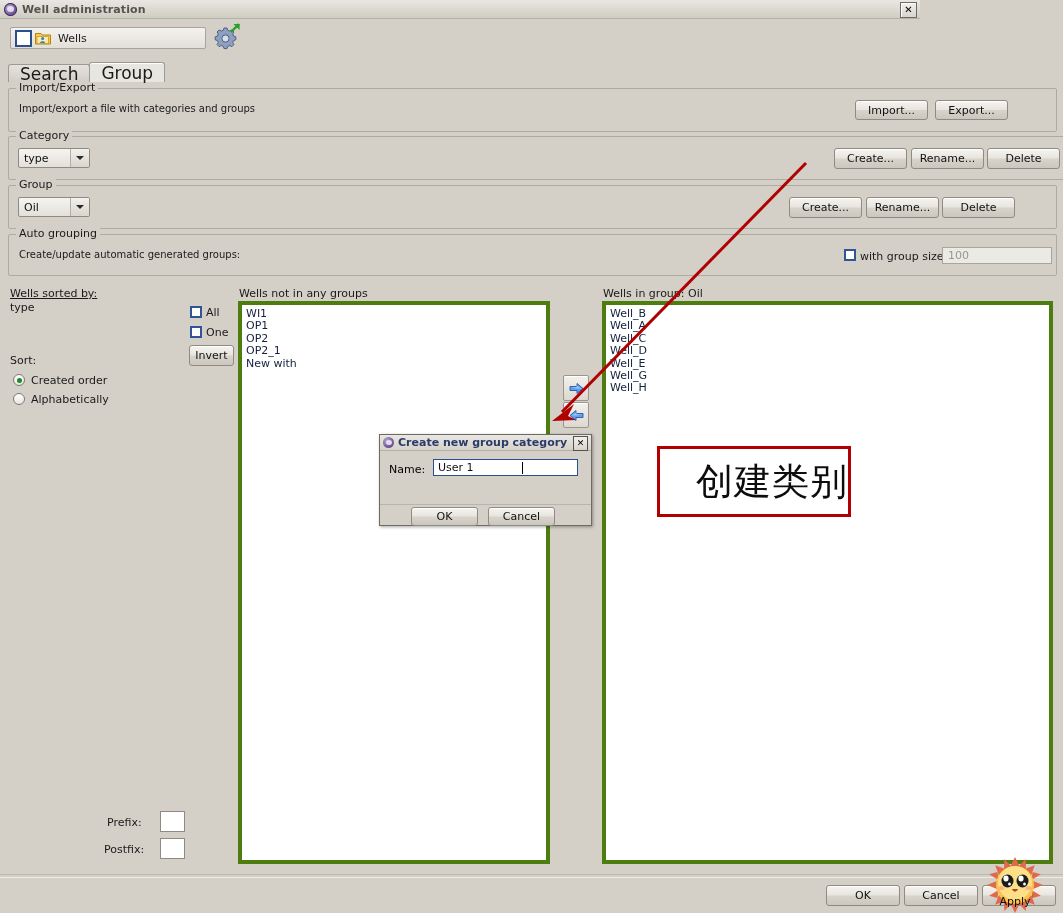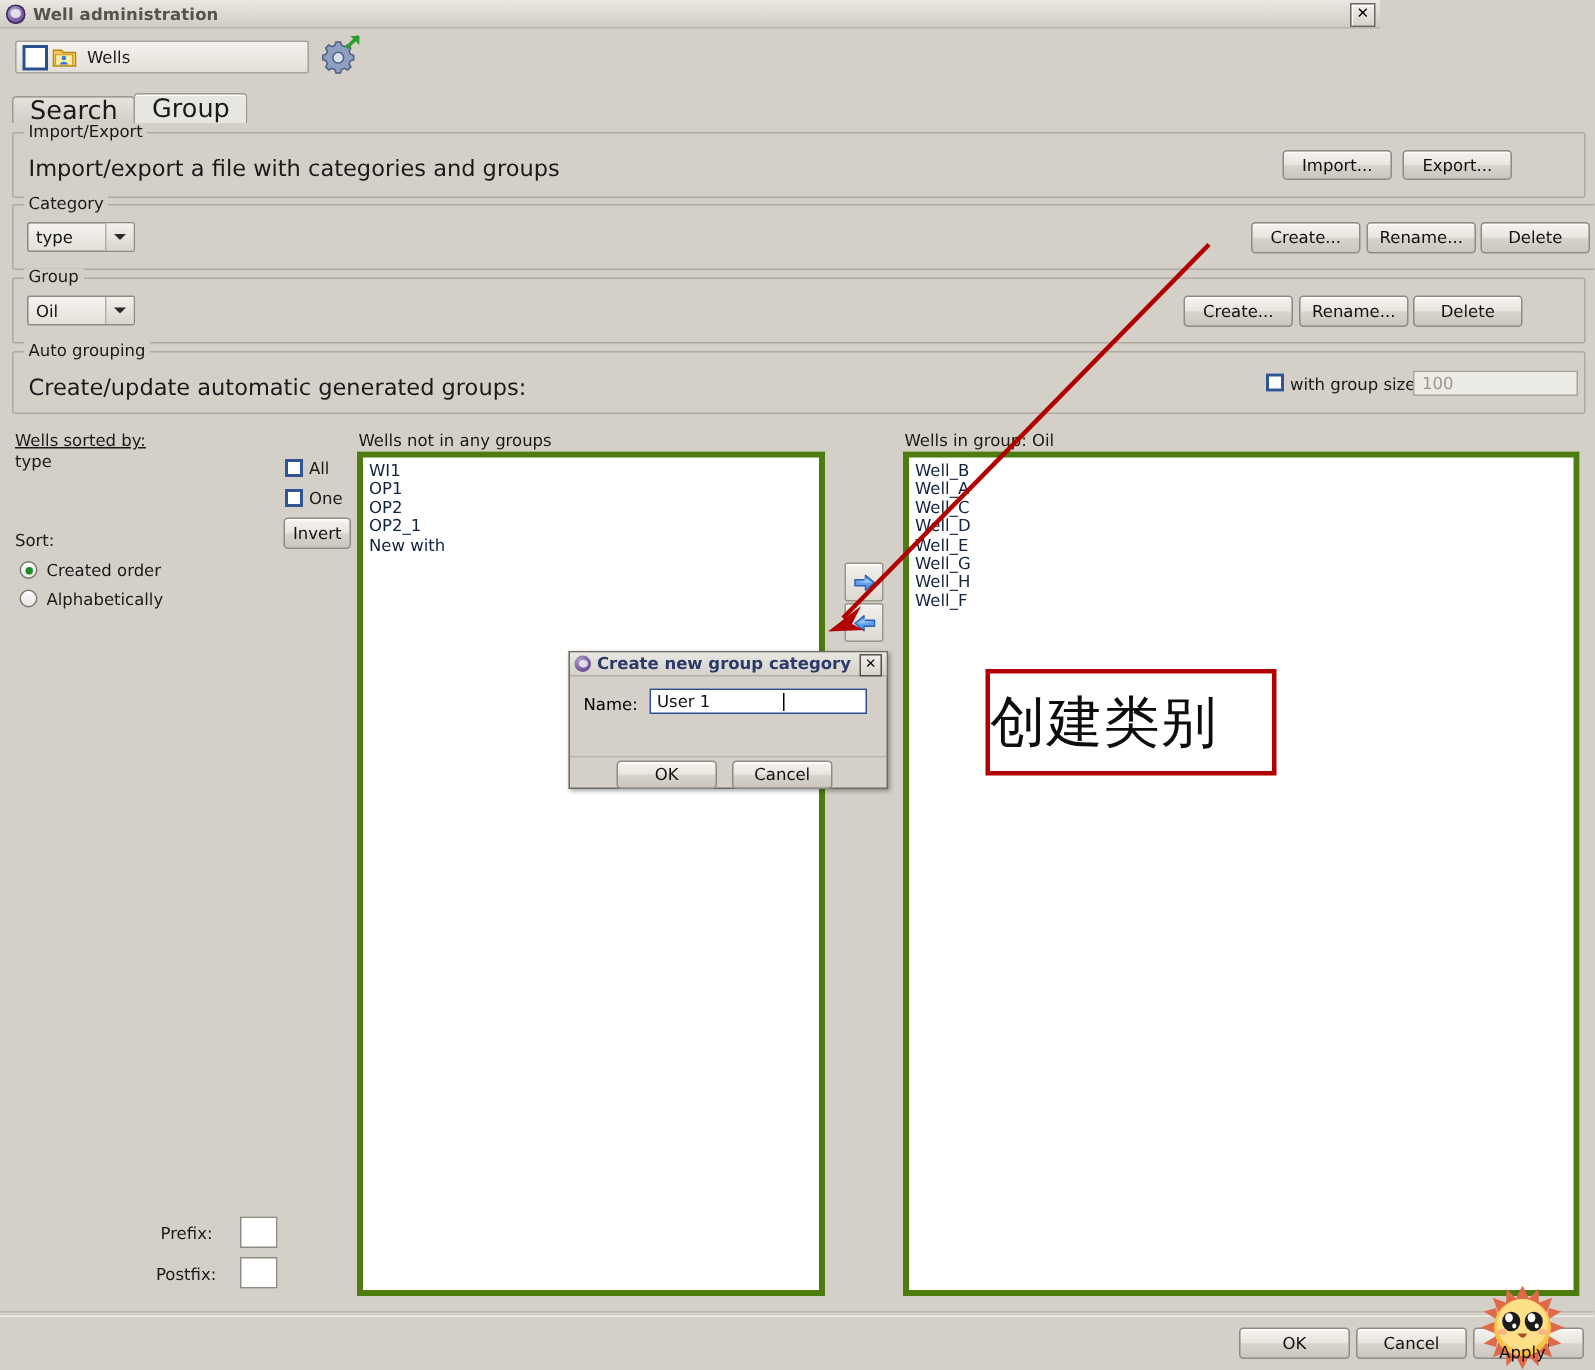--- a/index.html
+++ b/index.html
@@ -70,21 +70,21 @@
     height:19px;background:#e8e6e1;border-color:#9e9a92;
     box-shadow:inset 0 1px 0 #fff;z-index:2;position:relative;
   }
 
   
   .gbox{position:absolute;border:1px solid #aeaaa2;border-radius:2px;}
   .gbox > .legend{
     position:absolute;left:7px;top:-7px;background:#d4d0c8;
     padding:0 3px;font-size:11px;color:#1a1a1a;line-height:12px;
   }
-  .gbox .desc{position:absolute;left:10px;font-size:15px;color:#1a1a1a;}
+  .gbox .desc{position:absolute;left:10px;font-size:10px;color:#1a1a1a;}
 
   
   .btn{
     background:linear-gradient(to bottom,#f6f4f0 0%,#e8e5df 48%,#d8d4cc 52%,#cbc7bf 100%);
     border:1px solid #8f8b83;border-radius:3px;
     font-size:11px;color:#111;font-family:"DejaVu Sans","Liberation Sans",sans-serif;
     display:flex;align-items:center;justify-content:center;
     box-shadow:inset 0 1px 0 #fff;
     cursor:default;box-sizing:border-box;
   }
@@ -198,21 +198,21 @@
   .dlg-input .caretbar{
     display:inline-block;width:1px;height:12px;background:#000;margin-left:1px;
   }
   .dlg-sep{position:absolute;left:0;top:0;width:211px;height:1px;background:#b9b5ad;}
   .dlg-foot{position:relative;height:20px;}
 
   
   .annot-box{
     position:absolute;left:657px;top:446px;width:188px;height:65px;
     border:3px solid #b00000;background:#fff;
-    display:flex;align-items:center;justify-content:flex-start;
+    display:flex;align-items:center;justify-content:flex-end;
   }
   .annot-box span{
     font-family:"DejaVu Sans","Liberation Sans",sans-serif;
     font-size:37px;color:#0d0d0d;letter-spacing:1px;line-height:1;
   }
   .arrow-svg{position:absolute;left:0;top:0;width:1063px;height:913px;pointer-events:none;}
 
   .sunsticker{position:absolute;left:978px;top:857px;width:74px;height:56px;}
 </style>
 </head>
@@ -341,21 +341,20 @@
 
   <div class="pane-title" style="left:603px;top:287px;">Wells in group: Oil</div>
   <div class="listbox" style="left:602px;top:301px;width:451px;height:563px;padding-top:3px;">
     <div class="item">Well_B</div>
     <div class="item">Well_A</div>
     <div class="item">Well_C</div>
     <div class="item">Well_D</div>
     <div class="item">Well_E</div>
     <div class="item">Well_G</div>
     <div class="item">Well_H</div>
-    <div class="item">Well_F</div>
   </div>
 
   <div class="bottombar">
     <div class="btn" style="position:absolute;left:826px;top:10px;width:74px;height:21px;">OK</div>
     <div class="btn" style="position:absolute;left:904px;top:10px;width:74px;height:21px;">Cancel</div>
     <div class="btn" style="position:absolute;left:982px;top:10px;width:74px;height:21px;">Apply</div>
   </div>
 
   <svg class="arrow-svg">
     <line x1="806" y1="163" x2="562" y2="412" stroke="#b00000" stroke-width="3"></line>

